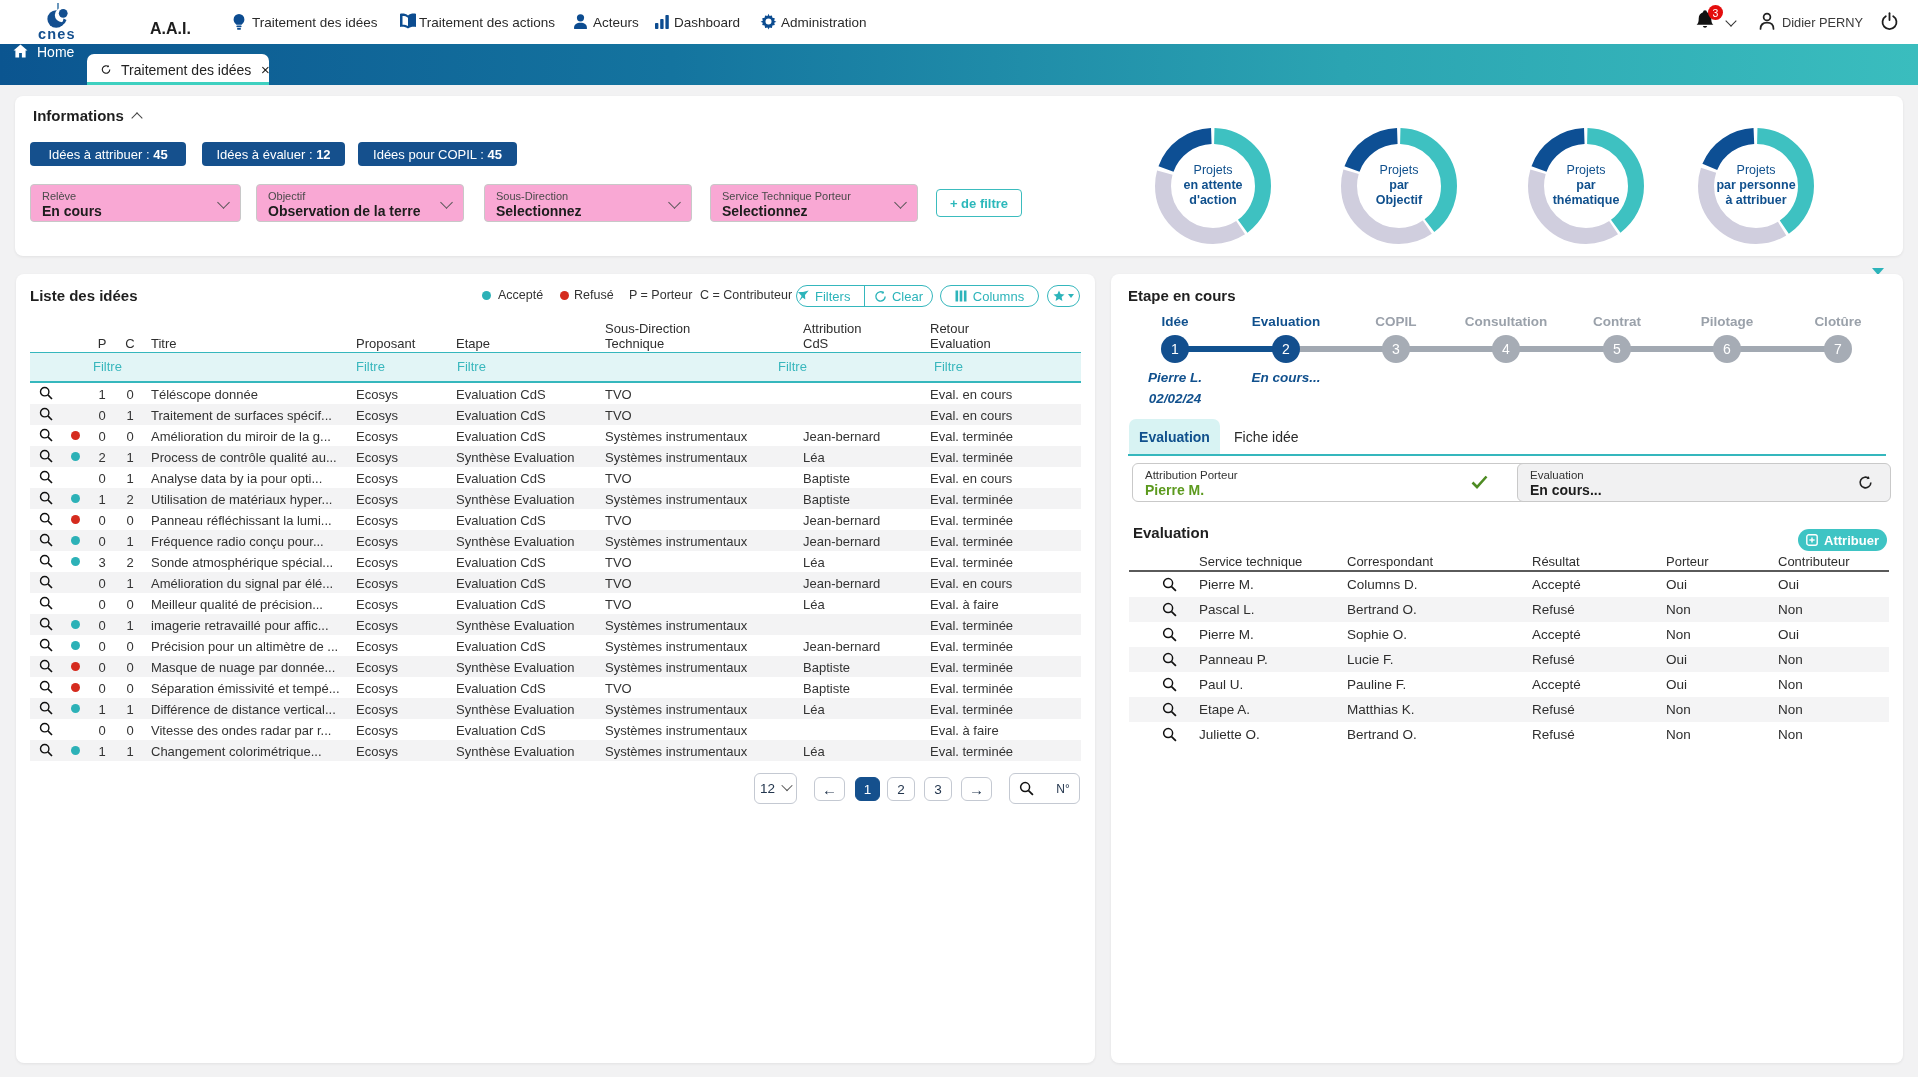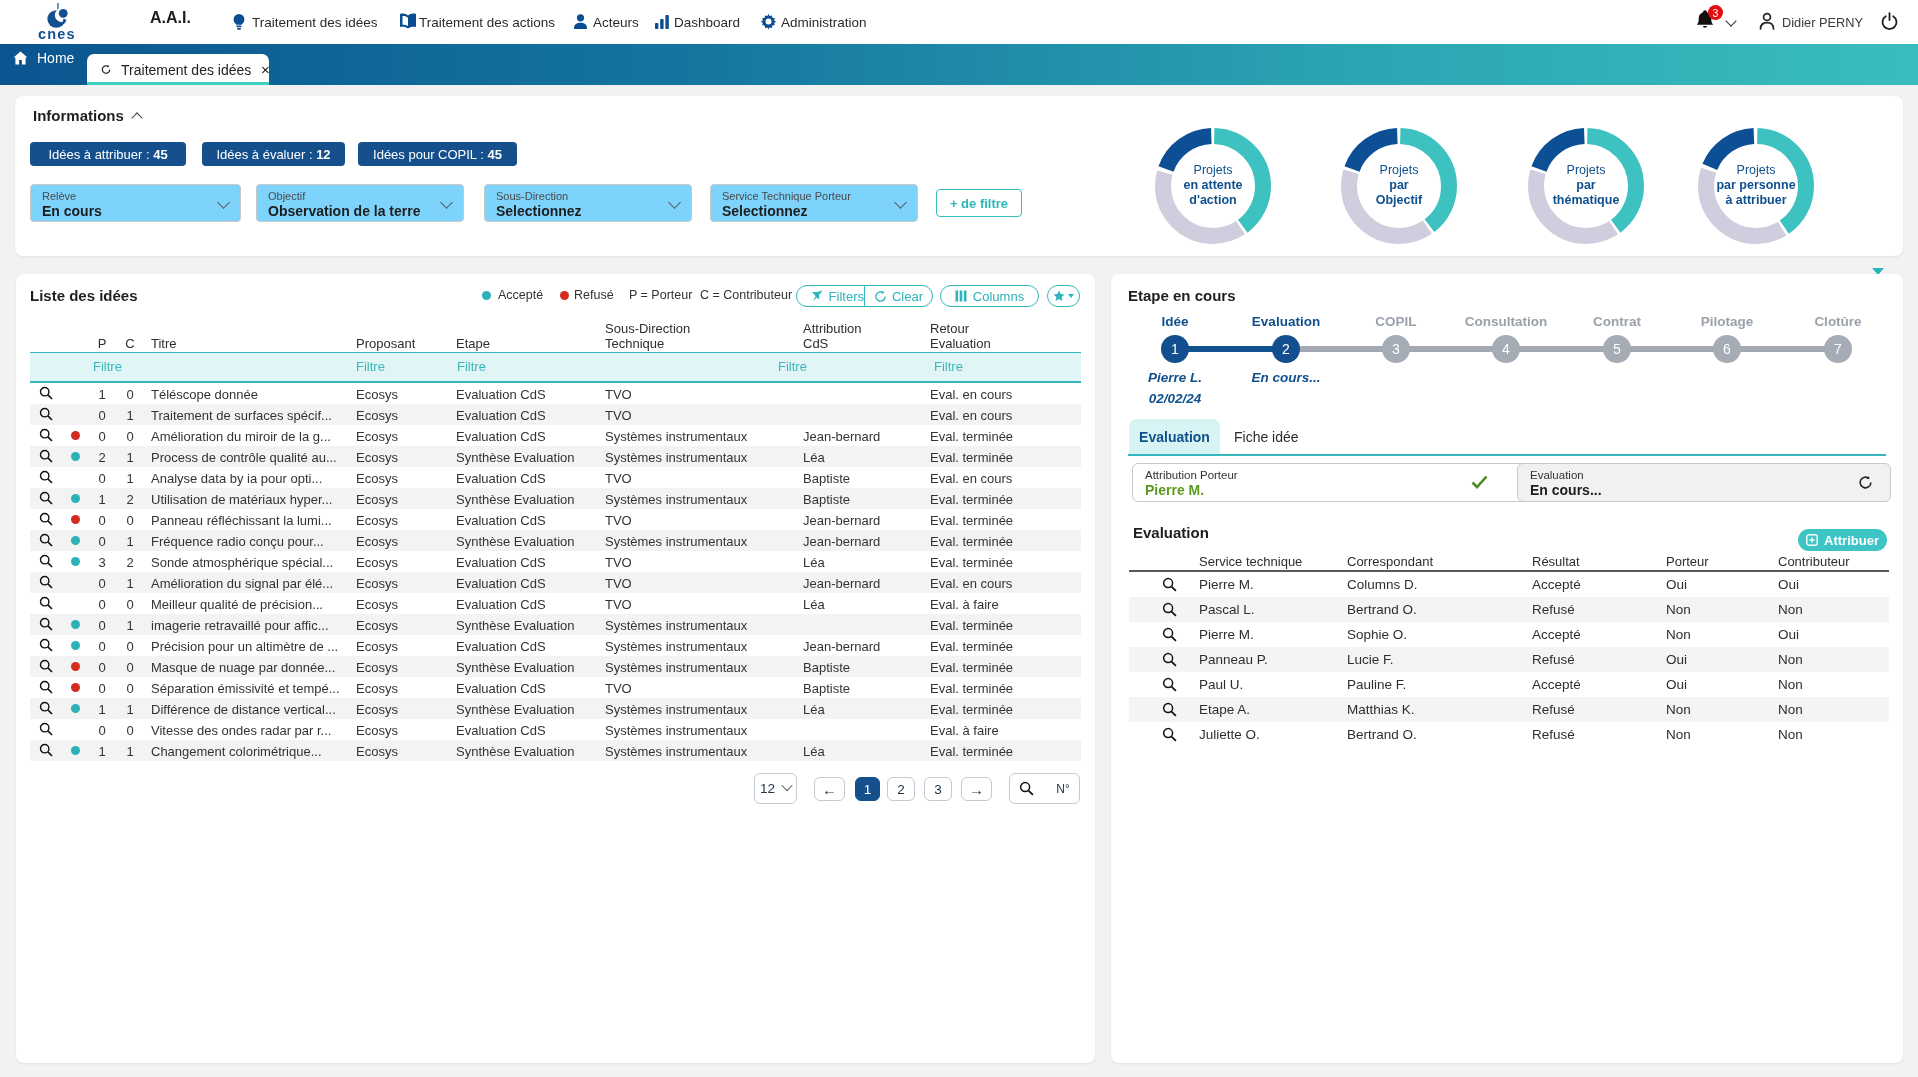--- a/index.html
+++ b/index.html
@@ -6,32 +6,32 @@
   * { margin:0; padding:0; box-sizing:border-box; }
   html,body { width:1918px; height:1077px; overflow:hidden; }
   body { font-family:"Liberation Sans", sans-serif; background:#f2f2f3; position:relative; }
   .abs { position:absolute; }
   
   #topbar { position:absolute; top:0; left:0; width:1918px; height:44px; background:#fff; }
   #topbar .navtxt { font-size:13.5px; color:#2a2a2a; }
   
   #tabbar { position:absolute; top:44px; left:0; width:1918px; height:41px;
     background:linear-gradient(90deg,#0b5590 0%,#14749f 35%,#2ba4b2 70%,#3abdbe 100%); }
-  #hometab { position:absolute; left:13px; top:0; height:27px; display:flex; align-items:center; color:#fff; font-size:14px; }
+  #hometab { position:absolute; left:13px; top:0; height:27px; display:flex; color:#fff; font-size:14px; }
   #activetab { position:absolute; left:87px; top:10px; width:182px; height:31px; white-space:nowrap; background:#fff;
     border-radius:7px 7px 0 0; display:flex; align-items:center; font-size:14px; color:#222; }
   #activetab .uline { position:absolute; left:0; bottom:0; width:100%; height:3px; background:#3ed0c0; border-radius:0; }
   
   .card { position:absolute; background:#fff; border-radius:8px; box-shadow:0 1px 3px rgba(0,0,0,0.07); }
   #infocard { left:15px; top:96px; width:1888px; height:160px; }
   #leftcard { left:16px; top:274px; width:1079px; height:789px; }
   #rightcard { left:1111px; top:274px; width:792px; height:789px; }
   .chip { position:absolute; top:46px; height:24px; background:#15508d; border-radius:4px; color:#fff;
     font-size:13px; display:flex; align-items:center; justify-content:center; }
-  .drop { position:absolute; top:88px; height:38px; border:1px solid #c8c8c8; border-radius:4px; background:#7dd3fc; }
+  .drop { position:absolute; top:88px; height:38px; border:1px solid #c8c8c8; border-radius:4px; background:#f9a8d4; }
   .drop .lab { position:absolute; left:11px; top:5px; font-size:11px; color:#4a4a4a; }
   .drop .val { position:absolute; left:11px; top:18px; font-size:14px; font-weight:bold; color:#1d1d1d; }
   .drop .car { position:absolute; right:12px; top:13px; width:9px; height:9px; border-right:1.6px solid #555; border-bottom:1.6px solid #555; transform:rotate(45deg); }
   .donutlabel { fill:#10508d; font-size:12.5px; }
   
   .lt { font-size:13px; color:#333; }
   .lrow { position:absolute; left:0; width:1079px; height:21px; }
   .lrow.alt .stripe { position:absolute; left:14px; right:14px; top:0; bottom:0; background:#f3f3f4; }
   .cell { position:absolute; top:3.5px; white-space:nowrap; }
   .dot { position:absolute; width:9px; height:9px; border-radius:50%; top:6px; }
@@ -56,21 +56,21 @@
 <div id="topbar">
 
   <svg class="abs" style="left:36px;top:2px" width="46" height="40" viewBox="0 0 46 40">
     <line x1="22" y1="1" x2="22" y2="9" stroke="#2a6aa0" stroke-width="1.4"></line>
     <circle cx="20.2" cy="17" r="8.8" fill="#144f90"></circle>
     <circle cx="26" cy="13" r="7.2" fill="#ffffff"></circle>
     <circle cx="27.2" cy="11.3" r="4.4" fill="#144f90"></circle>
     <path d="M27.5 16.5 a6.5 6.5 0 0 1 -5 5.8 l3.5 1.2 a8.8 8.8 0 0 0 4.5 -5.5 Z" fill="#144f90"></path>
     <text x="2" y="37" font-size="14.5" font-weight="bold" fill="#15508f" letter-spacing="1.2">cnes</text>
   </svg>
-  <div class="abs" style="left:150px;top:9px;font-size:16px;font-weight:bold;color:#1d1d1d">A.A.I.</div>
+  <div class="abs" style="left:150px;top:20px;font-size:16px;font-weight:bold;color:#1d1d1d">A.A.I.</div>
 
   <svg class="abs" style="left:231px;top:13px" width="16" height="18" viewBox="0 0 16 18">
     <path d="M8 1 a5.4 5.4 0 0 1 5.4 5.4 c0 2.2-1.2 3.4-2.2 4.5 l-0.6 0.8 h-5.2 l-0.6-0.8 C3.8 9.8 2.6 8.6 2.6 6.4 A5.4 5.4 0 0 1 8 1 Z" fill="#0c4c90"></path>
     <rect x="5.4" y="12.6" width="5.2" height="1.7" rx="0.8" fill="#0c4c90"></rect>
     <rect x="6" y="15" width="4" height="1.7" rx="0.8" fill="#0c4c90"></rect>
   </svg>
   <div class="abs navtxt" style="left:252px;top:15px">Traitement des idées</div>
   <svg class="abs" style="left:399px;top:13px" width="18" height="17" viewBox="0 0 18 17">
     <path d="M9 2.5 C7.5 1 5.5 0.6 3.2 0.6 c-0.9 0-1.8 0.1-2.2 0.3 V 14 c0.4-0.2 1.3-0.3 2.2-0.3 c2.3 0 4.3 0.4 5.8 1.9 c1.5-1.5 3.5-1.9 5.8-1.9 c0.9 0 1.8 0.1 2.2 0.3 V 0.9 C16.6 0.7 15.7 0.6 14.8 0.6 C12.5 0.6 10.5 1 9 2.5 Z M9 4.7 V 13 c-1.5-1-3.4-1.3-5.5-1.3 V 3 c2.1 0 4 0.4 5.5 1.7 Z" fill="#0c4c90"></path>
   </svg>
@@ -199,21 +199,21 @@
   <div class="abs" style="left:14px;top:13px;font-size:15px;font-weight:bold;color:#1f1f1f">Liste des idées</div>
 
   <div class="dot g" style="left:466px;top:17px"></div>
   <div class="abs" style="left:482px;top:14px;font-size:12.5px;color:#333">Accepté</div>
   <div class="dot r" style="left:544px;top:17px"></div>
   <div class="abs" style="left:558px;top:14px;font-size:12.5px;color:#333">Refusé</div>
   <div class="abs" style="left:613px;top:14px;font-size:12.5px;color:#333">P = Porteur</div>
   <div class="abs" style="left:684px;top:14px;font-size:12.5px;color:#333">C = Contributeur</div>
 
   <div class="abs" style="left:780px;top:11px;width:137px;height:22px;border:1.5px solid #35b7bd;border-radius:11px;display:flex;color:#2cb4ba;font-size:13px">
-    <div style="flex:1;display:flex;align-items:center;justify-content:flex-end;border-right:1.5px solid #35b7bd">
+    <div style="flex:1;display:flex;align-items:center;justify-content:flex-start;border-right:1.5px solid #35b7bd">
       <svg width="13" height="13" viewBox="0 0 13 13" style="margin-right:5px">
           <path d="M1 2 L6 2 L11.7 0.6 L8 5 L8.3 9.5 L5.6 7.6 L2 11.6 L4.6 6 Z" fill="#2cb4ba"></path>
         </svg>Filters</div>
     <div style="flex:1;display:flex;align-items:center;justify-content:center">
       <svg width="13" height="13" viewBox="0 0 14 14" style="margin-right:5px">
           <path d="M12 7 a5 5 0 1 1 -1.6 -3.7" fill="none" stroke="#2cb4ba" stroke-width="1.5"></path>
           <path d="M10 1 l0.6 2.6 -2.6 0.4 Z" fill="#2cb4ba"></path>
         </svg>Clear</div>
   </div>
   <div class="abs" style="left:924px;top:11px;width:99px;height:22px;border:1.5px solid #35b7bd;border-radius:11px;display:flex;align-items:center;justify-content:center;color:#2cb4ba;font-size:13px">

